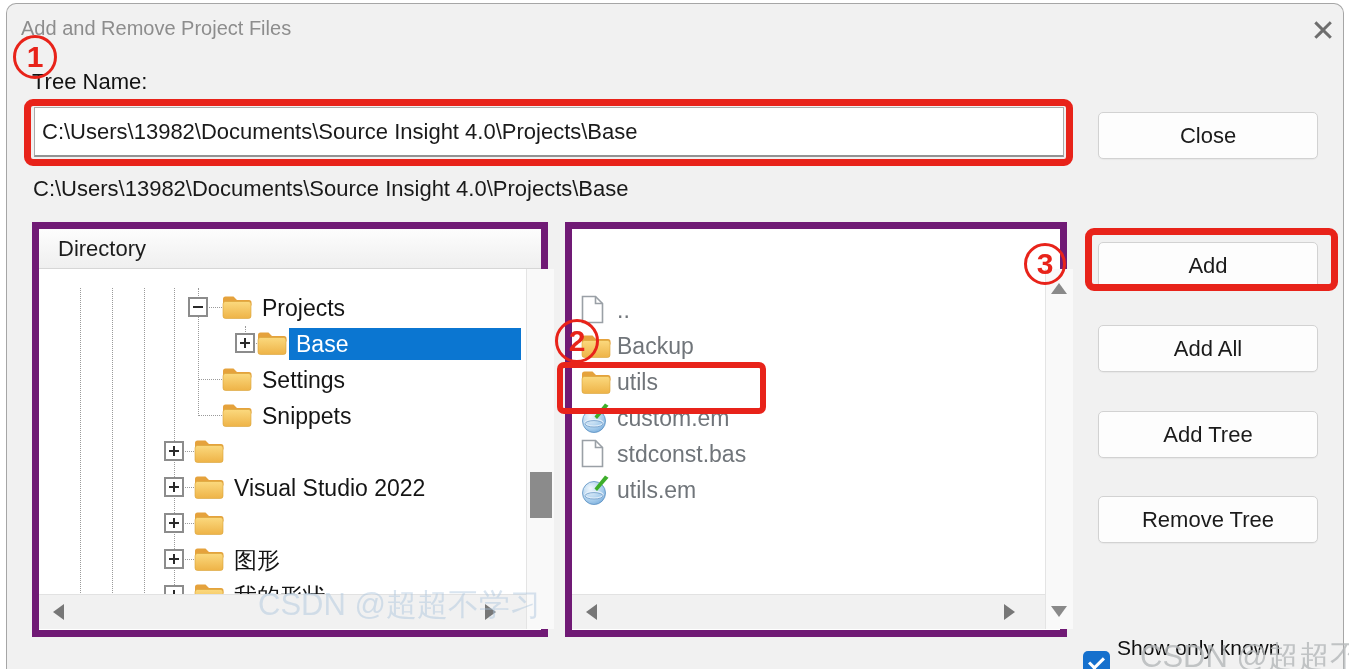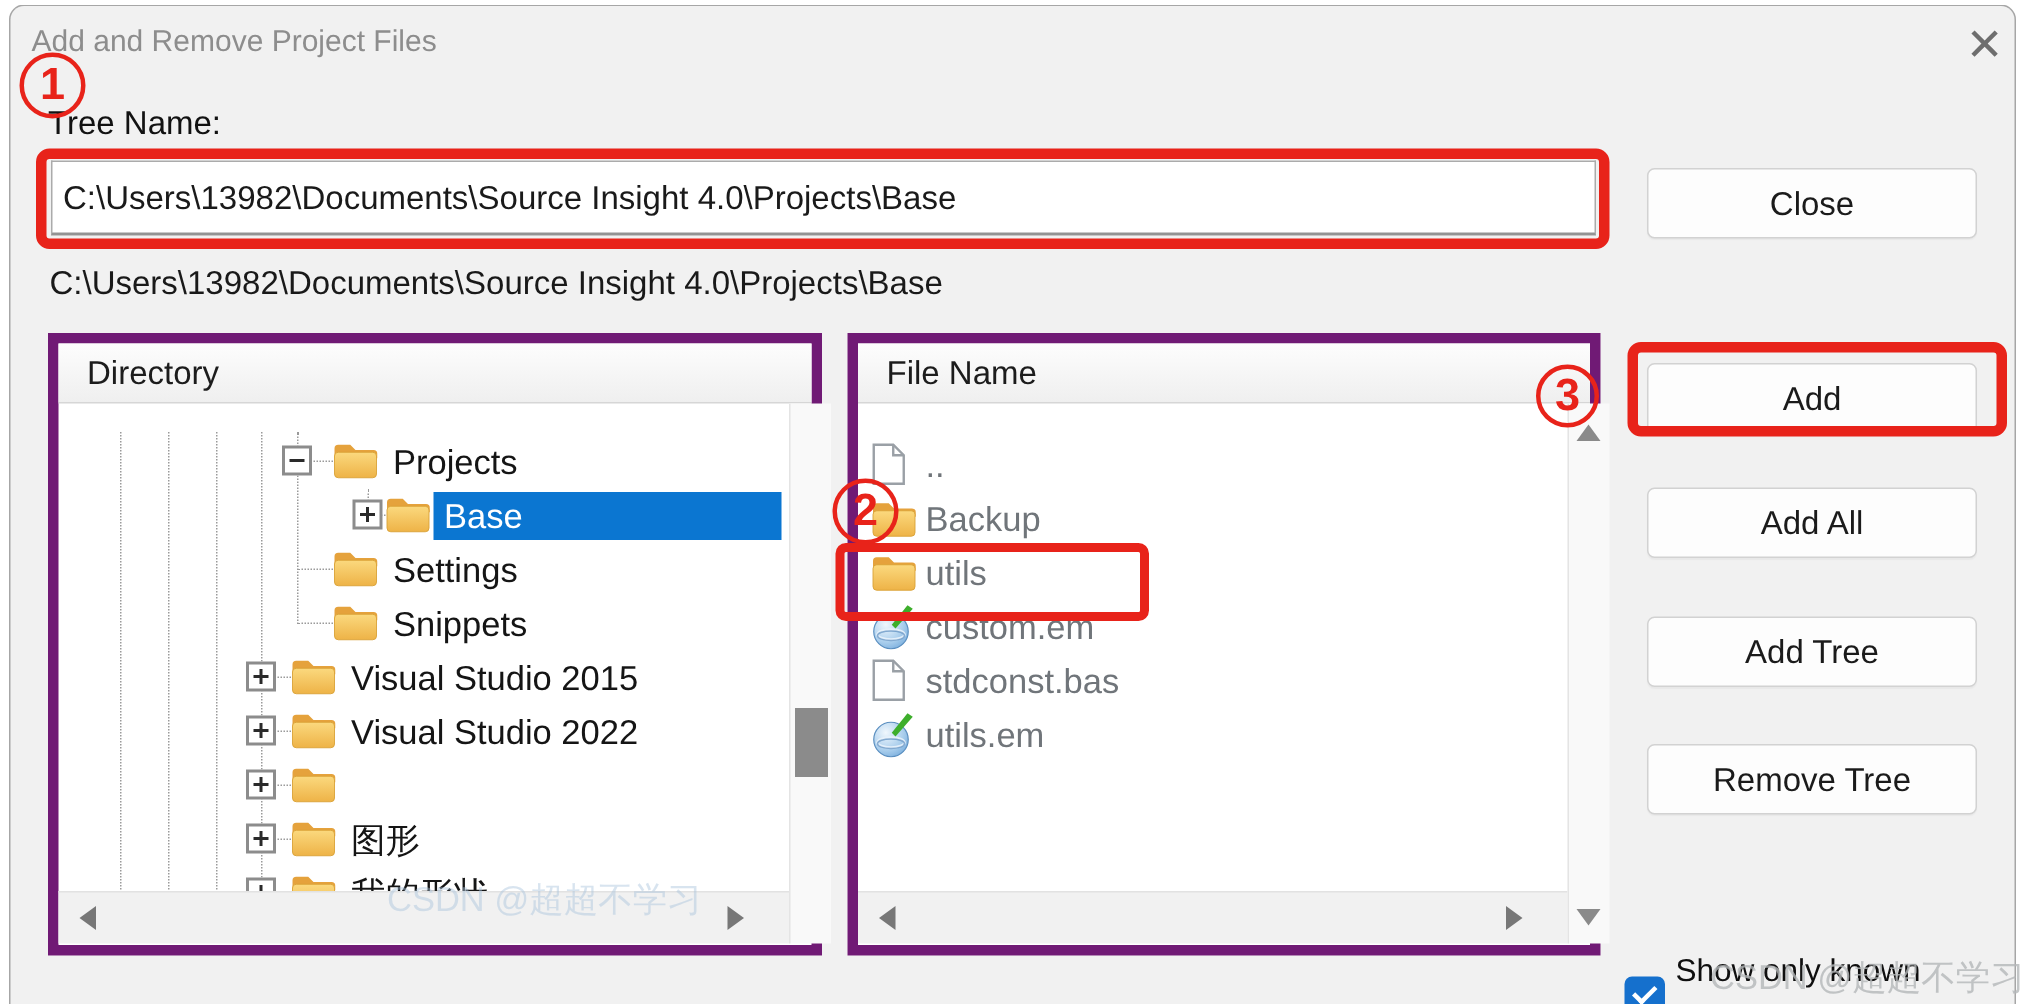--- a/index.html
+++ b/index.html
@@ -78,21 +78,21 @@
   .cbx::after{content:"";position:absolute;left:6px;top:6px;width:12px;height:6px;
     border-left:3px solid #fff;border-bottom:3px solid #fff;transform:rotate(-45deg);}
   .show-known{position:absolute;left:1117px;top:636px;font-size:21px;color:#0f0f0f;}
 
   
   .acirc{position:absolute;border:3px solid var(--red);border-radius:50%;color:var(--red);
     display:flex;align-items:center;justify-content:center;font-size:30px;font-weight:bold;z-index:40;}
   .arect{position:absolute;border:7px solid var(--red);border-radius:9px;z-index:40;pointer-events:none;}
   .arect-custom{border-width:6px;border-radius:7px;}
 
-  .watermark{position:absolute;font-size:23px;color:#b5b8ba;opacity:0.8;z-index:50;white-space:nowrap;pointer-events:none;}
+  .watermark{position:absolute;font-size:31px;color:#b5b8ba;opacity:0.8;z-index:50;white-space:nowrap;pointer-events:none;}
   .watermark-faint{color:#aac4dd;opacity:0.45;}
 </style>
 </head>
 <body>
 
 <svg width="0" height="0" style="position:absolute" aria-hidden="true">
   <defs>
     <linearGradient id="gfold" x1="0" y1="0" x2="0" y2="1">
       <stop offset="0" stop-color="#fbd97e"></stop>
         <stop offset="1" stop-color="#eeb347"></stop>
@@ -154,21 +154,20 @@
           <rect x="1" y="6.5" width="28" height="17" rx="2.5" fill="url(#gfold)" stroke="#d9a135" stroke-width="0.6"></rect>
         </svg></div>
       <div class="tlabel" style="left:223px;top:110px;">Snippets</div>
       <div class="row-hit" style="top:110px;"></div>
       <div class="stub" style="left:135px;top:163px;width:20px;"></div>
       <div class="tbox plus" style="left:125px;top:153px;"></div>
       <div class="ticon" style="left:155px;top:151px;"><svg width="30" height="25" viewBox="0 0 30 25">
           <path d="M1 4 q0-2.5 2.5-2.5 h8 l3.5 3.5 h12 q2.5 0 2.5 2.5 v3 H1 z" fill="#e5a23c"></path>
           <rect x="1" y="6.5" width="28" height="17" rx="2.5" fill="url(#gfold)" stroke="#d9a135" stroke-width="0.6"></rect>
         </svg></div>
-      <div class="tlabel" style="left:195px;top:146px;">Visual Studio 2015</div>
       <div class="row-hit" style="top:146px;"></div>
       <div class="stub" style="left:135px;top:199px;width:20px;"></div>
       <div class="tbox plus" style="left:125px;top:189px;"></div>
       <div class="ticon" style="left:155px;top:187px;"><svg width="30" height="25" viewBox="0 0 30 25">
           <path d="M1 4 q0-2.5 2.5-2.5 h8 l3.5 3.5 h12 q2.5 0 2.5 2.5 v3 H1 z" fill="#e5a23c"></path>
           <rect x="1" y="6.5" width="28" height="17" rx="2.5" fill="url(#gfold)" stroke="#d9a135" stroke-width="0.6"></rect>
         </svg></div>
       <div class="tlabel" style="left:195px;top:182px;">Visual Studio 2022</div>
       <div class="row-hit" style="top:182px;"></div>
       <div class="stub" style="left:135px;top:235px;width:20px;"></div>
@@ -204,21 +203,20 @@
   <div class="hscroll" style="left:0;width:487px;">
     <div class="tri tri-left" style="left:14px;top:9px;"></div>
     <div class="tri tri-right" style="left:446px;top:9px;"></div>
   </div>
   <div class="vscroll" style="left:487px;">
     <div class="thumb-v" style="left:3px;top:203px;width:22px;height:46px;"></div>
   </div>
 </div>
 
 <div class="panel panel-file">
-  <div class="panel-header">File Name</div>
   <div class="panel-content">
       <div class="ticon" style="left:9px;top:7px;"><svg width="23" height="29" viewBox="0 0 23 29">
           <path d="M1.5 1.5 h13 l7 7 v19 h-20 z" fill="#fff" stroke="#9aa0a6" stroke-width="1.6"></path>
           <path d="M14.5 1.5 v7 h7" fill="none" stroke="#9aa0a6" stroke-width="1.6"></path>
         </svg></div>
       <div class="flabel" style="left:45px;top:4px;">..</div>
       <div class="row-hit" style="top:4px;"></div>
       <div class="ticon" style="left:9px;top:46px;"><svg width="30" height="25" viewBox="0 0 30 25">
           <path d="M1 4 q0-2.5 2.5-2.5 h8 l3.5 3.5 h12 q2.5 0 2.5 2.5 v3 H1 z" fill="#e5a23c"></path>
           <rect x="1" y="6.5" width="28" height="17" rx="2.5" fill="url(#gfold)" stroke="#d9a135" stroke-width="0.6"></rect>

